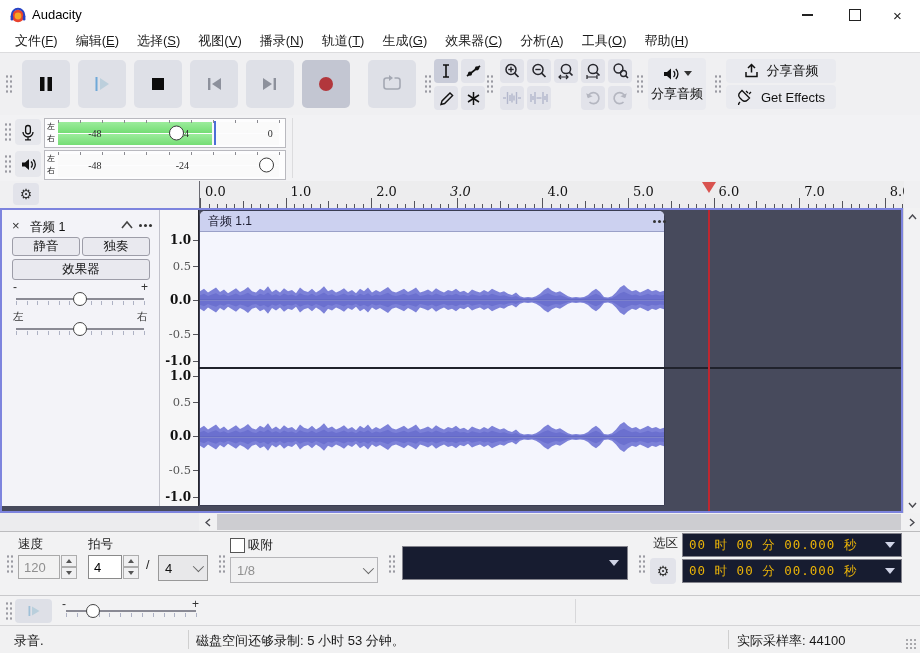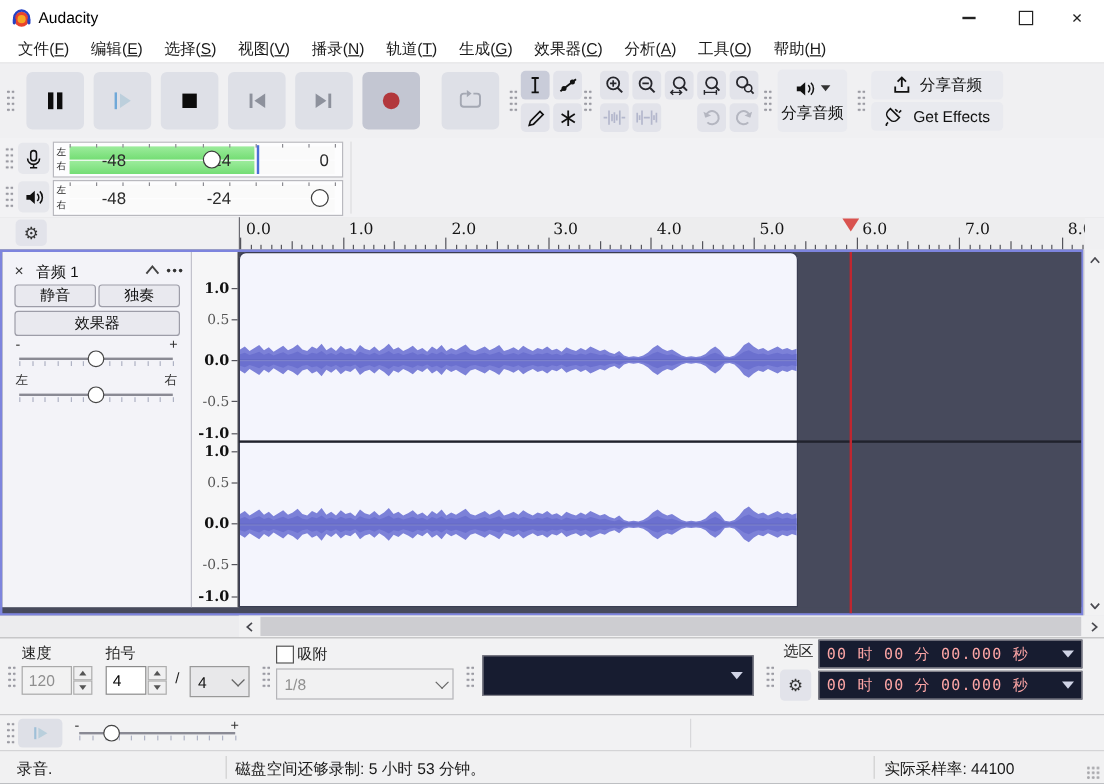--- a/index.html
+++ b/index.html
@@ -26,21 +26,21 @@
   .bigbtn{background:#e9eaef;border-radius:4px;display:flex;align-items:center;gap:8px;justify-content:center;font-size:13px;color:#111;}
   
   .meters{left:0;top:115px;width:920px;height:66px;background:#f2f2f4;border-bottom:1px solid #cfcfd4;}
   .micbtn{width:26px;height:26px;background:#e6e7ec;border-radius:4px;display:flex;align-items:center;justify-content:center;}
   .meter-frame{width:240px;height:28px;border:1px solid #b9b9bf;background:#fdfdfe;}
   .meter-lr{position:absolute;left:2px;font-size:8px;color:#222;line-height:11px;}
   .bar-region{position:absolute;left:13px;right:6px;top:1px;bottom:1px;}
   .lane{position:absolute;left:0;right:0;height:11px;background:#fafafa;}
   .lane-fill{position:absolute;left:0;top:0;bottom:0;background:linear-gradient(#9cec9c,#74dd74);}
   .meter-tick{position:absolute;top:0;width:1px;height:3px;background:#8a8a90;}
-  .meter-num{position:absolute;top:50%;transform:translate(-50%,-50%);font-size:14px;color:#2c2c2c;z-index:3;}
+  .meter-num{position:absolute;top:50%;transform:translate(-50%,-50%);font-size:10px;color:#2c2c2c;z-index:3;font-family:Liberation Serif, serif;}
   .clip-line{position:absolute;top:1px;bottom:1px;width:2px;background:#4b6fd6;z-index:2;}
   .meter-knob{position:absolute;top:50%;width:15px;height:15px;border-radius:50%;background:#fff;border:1.4px solid #3c3c3c;transform:translateY(-50%);z-index:4;box-sizing:border-box;}
   
   .timeline{left:0;top:181px;width:920px;height:27px;background:#f0f0f2;}
   .ruler{position:absolute;left:199px;top:0;width:704px;height:27px;background:#ededee;border-left:1px solid #6a6a72;overflow:hidden;}
   .ruler-label{position:absolute;top:3px;font-family:"DejaVu Serif",serif;font-size:13px;color:#141414;}
   .rtick{position:absolute;bottom:0;width:1px;background:#55555c;}
   .ph-tri{position:absolute;top:1px;width:0;height:0;border-left:7px solid transparent;border-right:7px solid transparent;border-top:11px solid #d9534f;}
   
   .main-area{left:0;top:208px;width:903px;height:305px;background:#474a5c;border:2px solid #7d84de;box-sizing:border-box;}
@@ -74,21 +74,21 @@
   .spin-input{position:absolute;height:24px;border:1px solid #8a8a8a;background:#fff;font-size:13px;font-family:"Liberation Sans",sans-serif;padding:0 5px;box-sizing:border-box;}
   .spin-input.disabled{background:#f2f2f2;color:#8f8f8f;border-color:#a9a9a9;}
   .spin-btns{position:absolute;width:16px;height:24px;display:flex;flex-direction:column;}
   .spin-btn{flex:1;border:1px solid #adadad;background:#f0f0f1;display:flex;align-items:center;justify-content:center;box-sizing:border-box;}
   .tri-up{width:0;height:0;border-left:3.5px solid transparent;border-right:3.5px solid transparent;border-bottom:4px solid #555;}
   .tri-down{width:0;height:0;border-left:3.5px solid transparent;border-right:3.5px solid transparent;border-top:4px solid #555;}
   .combo{position:absolute;border:1px solid #999;background:#e8e8ea;display:flex;align-items:center;padding:0 6px;box-sizing:border-box;font-size:13px;color:#111;}
   .combo.disabled{background:#f1f1f2;color:#909090;border-color:#b5b5b8;}
   .chev{margin-left:auto;width:7px;height:7px;border-right:1.5px solid #666;border-bottom:1.5px solid #666;transform:rotate(45deg) translateY(-2px);}
   .checkbox{position:absolute;width:13px;height:13px;border:1px solid #555;background:#fff;}
-  .timefield{position:absolute;background:#171c30;border:1px solid #83838c;color:#fca5a5;display:flex;align-items:center;font-family:"DejaVu Sans Mono",monospace;box-sizing:border-box;}
+  .timefield{position:absolute;background:#171c30;border:1px solid #83838c;color:#eab308;display:flex;align-items:center;font-family:"DejaVu Sans Mono",monospace;box-sizing:border-box;}
   .tf-arrow{margin-left:auto;width:0;height:0;border-left:5px solid transparent;border-right:5px solid transparent;border-top:6px solid #d0d4e6;}
   
   .playspeed{left:0;top:595px;width:920px;height:30px;background:#f2f2f3;border-top:1px solid #c9c9cb;box-sizing:border-box;}
   .statusbar{left:0;top:625px;width:920px;height:28px;background:#f1f1f2;border-top:1px solid #d4d4d6;box-sizing:border-box;font-size:13px;color:#1a1a1a;}
   .vsep{position:absolute;width:1px;background:#cfcfcf;}
   .resize-grip{position:absolute;right:3px;bottom:3px;width:12px;height:12px;background:radial-gradient(circle,#a8a8ac 1px,transparent 1.3px);background-size:4px 4px;}
 </style>
 </head>
 <body>
 
@@ -463,21 +463,21 @@
         <div class="rtick" style="left: 650.56px; height: 4px;"></div>
         <div class="rtick" style="left: 659.12px; height: 4px;"></div>
         <div class="rtick" style="left: 667.68px; height: 4px;"></div>
         <div class="rtick" style="left: 676.24px; height: 4px;"></div>
         <div class="rtick" style="left: 684.8px; height: 10px;"></div>
         <div class="rtick" style="left: 693.36px; height: 4px;"></div>
         <div class="rtick" style="left: 701.92px; height: 4px;"></div>
         <span class="ruler-label" style="left: 5px;">0.0</span>
         <span class="ruler-label" style="left: 90.6px;">1.0</span>
         <span class="ruler-label" style="left: 176.2px;">2.0</span>
-        <span class="ruler-label" style="left: 261px;">3.0</span>
+        <span class="ruler-label" style="left: 250px; font-style: italic;">3.0</span>
         <span class="ruler-label" style="left: 347.4px;">4.0</span>
         <span class="ruler-label" style="left: 433px;">5.0</span>
         <span class="ruler-label" style="left: 518.6px;">6.0</span>
         <span class="ruler-label" style="left: 604.2px;">7.0</span>
         <span class="ruler-label" style="left: 689.8px;">8.0</span>
         <div class="ph-tri" style="left: 502.32px;"></div>
       </div>
   </div>
 
   <div class="abs main-area">
@@ -557,20 +557,24 @@
           <span class="vr-label major" style="top: 226px;">0.0</span>
           <div class="vr-tick" style="top: 226px;"></div>
           <span class="vr-label" style="top: 260px;">-0.5</span>
           <div class="vr-tick" style="top: 260px;"></div>
           <span class="vr-label major" style="top: 287.2px;">-1.0</span>
           <div class="vr-tick" style="top: 287.2px;"></div>
         </div>
 
       <div class="trackview" id="trackview">
         <div class="clip">
+          <div class="clip-header">
+            <span>音频 1.1</span>
+            <span class="dots3" style="margin-left:auto"></span>
+          </div>
           <div class="channel" style="top:21px;height:136px" id="chan1"><div class="center-line"></div><svg width="100%" height="100%" viewBox="0 0 464 136" preserveAspectRatio="none">
                 <polygon points="0,59.32 4,56.84 8,60.56 12,58.08 16,55.6 20,59.94 24,57.46 28,61.18 32,58.7 36,56.22 40,59.94 44,58.08 48,54.980000000000004 52,59.32 56,60.56 60.00000000000001,56.84 64,58.7 68,54.36 72,59.94 76,57.46 80,60.56 84,56.22 88,59.32 92,58.08 96,61.18 100,55.6 104,58.7 108,59.94 112,56.84 116,60.56 120.00000000000001,58.08 123.99999999999999,54.36 128,59.32 132,57.46 136,60.56 140,58.7 144,56.22 148,59.94 152,58.08 156,61.18 160,56.84 164,59.32 168,55.6 172,60.56 176,58.08 180,59.94 184,57.46 188,54.980000000000004 192,59.32 196,60.56 200,58.7 204,56.84 208,59.94 212,58.08 216,55.6 220,60.56 224,59.32 228,57.46 232,59.94 235.99999999999997,56.22 240.00000000000003,58.7 244,60.56 247.99999999999997,58.08 252,59.32 256,56.84 260,59.94 264,58.7 268,61.18 272,57.46 276,59.32 280,60.56 284,58.08 288,59.94 292,56.84 296,58.7 300,60.56 304,59.32 308,61.8 312,63.04 316,60.56 320,64.28 324,65.52 328,64.9 332,65.52 336,64.28 340,61.8 344,58.08 348,55.6 352,58.7 356,60.56 360,59.32 364,61.8 368,64.28 372,65.52 376,64.9 380,65.52 384,64.9 388,63.04 392,59.32 396,56.84 400,59.94 404,64.9 408,65.52 412,64.28 416,60.56 420,55.6 424,53.120000000000005 428,56.84 432,59.32 436,58.08 440,60.56 444,58.7 448,56.84 452,59.32 456,58.08 460,59.94 464,58.7 464,77.3 460,76.06 456,77.92 452,76.68 448,79.16 444,77.3 440,75.44 436,77.92 432,76.68 428,79.16 424,82.88 420,80.4 416,75.44 412,71.72 408,70.48 404,71.1 400,76.06 396,79.16 392,76.68 388,72.96 384,71.1 380,70.48 376,71.1 372,70.48 368,71.72 364,74.2 360,76.68 356,75.44 352,77.3 348,80.4 344,77.92 340,74.2 336,71.72 332,70.48 328,71.1 324,70.48 320,71.72 316,75.44 312,72.96 308,74.2 304,76.68 300,75.44 296,77.3 292,79.16 288,76.06 284,77.92 280,75.44 276,76.68 272,78.54 268,74.82 264,77.3 260,76.06 256,79.16 252,76.68 247.99999999999997,77.92 244,75.44 240.00000000000003,77.3 235.99999999999997,79.78 232,76.06 228,78.54 224,76.68 220,75.44 216,80.4 212,77.92 208,76.06 204,79.16 200,77.3 196,75.44 192,76.68 188,81.02 184,78.54 180,76.06 176,77.92 172,75.44 168,80.4 164,76.68 160,79.16 156,74.82 152,77.92 148,76.06 144,79.78 140,77.3 136,75.44 132,78.54 128,76.68 123.99999999999999,81.64 120.00000000000001,77.92 116,75.44 112,79.16 108,76.06 104,77.3 100,80.4 96,74.82 92,77.92 88,76.68 84,79.78 80,75.44 76,78.54 72,76.06 68,81.64 64,77.3 60.00000000000001,79.16 56,75.44 52,76.68 48,81.02 44,77.92 40,76.06 36,79.78 32,77.3 28,74.82 24,78.54 20,76.06 16,80.4 12,77.92 8,75.44 4,79.16 0,76.68" fill="#7c81d8"></polygon>
                 <polygon points="0,63.226 4,61.862 8,63.908 12,62.544 16,61.18 20,63.567 24,62.203 28,64.249 32,62.885 36,61.521 40,63.567 44,62.544 48,60.839 52,63.226 56,63.908 60.00000000000001,61.862 64,62.885 68,60.498 72,63.567 76,62.203 80,63.908 84,61.521 88,63.226 92,62.544 96,64.249 100,61.18 104,62.885 108,63.567 112,61.862 116,63.908 120.00000000000001,62.544 123.99999999999999,60.498 128,63.226 132,62.203 136,63.908 140,62.885 144,61.521 148,63.567 152,62.544 156,64.249 160,61.862 164,63.226 168,61.18 172,63.908 176,62.544 180,63.567 184,62.203 188,60.839 192,63.226 196,63.908 200,62.885 204,61.862 208,63.567 212,62.544 216,61.18 220,63.908 224,63.226 228,62.203 232,63.567 235.99999999999997,61.521 240.00000000000003,62.885 244,63.908 247.99999999999997,62.544 252,63.226 256,61.862 260,63.567 264,62.885 268,64.249 272,62.203 276,63.226 280,63.908 284,62.544 288,63.567 292,61.862 296,62.885 300,63.908 304,63.226 308,64.59 312,65.272 316,63.908 320,65.954 324,66.636 328,66.295 332,66.636 336,65.954 340,64.59 344,62.544 348,61.18 352,62.885 356,63.908 360,63.226 364,64.59 368,65.954 372,66.636 376,66.295 380,66.636 384,66.295 388,65.272 392,63.226 396,61.862 400,63.567 404,66.295 408,66.636 412,65.954 416,63.908 420,61.18 424,59.816 428,61.862 432,63.226 436,62.544 440,63.908 444,62.885 448,61.862 452,63.226 456,62.544 460,63.567 464,62.885 464,73.115 460,72.433 456,73.456 452,72.774 448,74.138 444,73.115 440,72.092 436,73.456 432,72.774 428,74.138 424,76.184 420,74.82000000000001 416,72.092 412,70.046 408,69.364 404,69.705 400,72.433 396,74.138 392,72.774 388,70.728 384,69.705 380,69.364 376,69.705 372,69.364 368,70.046 364,71.41 360,72.774 356,72.092 352,73.115 348,74.82000000000001 344,73.456 340,71.41 336,70.046 332,69.364 328,69.705 324,69.364 320,70.046 316,72.092 312,70.728 308,71.41 304,72.774 300,72.092 296,73.115 292,74.138 288,72.433 284,73.456 280,72.092 276,72.774 272,73.797 268,71.751 264,73.115 260,72.433 256,74.138 252,72.774 247.99999999999997,73.456 244,72.092 240.00000000000003,73.115 235.99999999999997,74.479 232,72.433 228,73.797 224,72.774 220,72.092 216,74.82000000000001 212,73.456 208,72.433 204,74.138 200,73.115 196,72.092 192,72.774 188,75.161 184,73.797 180,72.433 176,73.456 172,72.092 168,74.82000000000001 164,72.774 160,74.138 156,71.751 152,73.456 148,72.433 144,74.479 140,73.115 136,72.092 132,73.797 128,72.774 123.99999999999999,75.502 120.00000000000001,73.456 116,72.092 112,74.138 108,72.433 104,73.115 100,74.82000000000001 96,71.751 92,73.456 88,72.774 84,74.479 80,72.092 76,73.797 72,72.433 68,75.502 64,73.115 60.00000000000001,74.138 56,72.092 52,72.774 48,75.161 44,73.456 40,72.433 36,74.479 32,73.115 28,71.751 24,73.797 20,72.433 16,74.82000000000001 12,73.456 8,72.092 4,74.138 0,72.774" fill="#6b70cf"></polygon>
                 <line x1="0" x2="464" y1="68" y2="68" stroke="#5d62bd" stroke-width="1"></line>
               </svg></div>
           <div class="channel" style="top:158px;height:136px" id="chan2"><div class="center-line"></div><svg width="100%" height="100%" viewBox="0 0 464 136" preserveAspectRatio="none">
                 <polygon points="0,59.32 4,56.84 8,60.56 12,58.08 16,55.6 20,59.94 24,57.46 28,61.18 32,58.7 36,56.22 40,59.94 44,58.08 48,54.980000000000004 52,59.32 56,60.56 60.00000000000001,56.84 64,58.7 68,54.36 72,59.94 76,57.46 80,60.56 84,56.22 88,59.32 92,58.08 96,61.18 100,55.6 104,58.7 108,59.94 112,56.84 116,60.56 120.00000000000001,58.08 123.99999999999999,54.36 128,59.32 132,57.46 136,60.56 140,58.7 144,56.22 148,59.94 152,58.08 156,61.18 160,56.84 164,59.32 168,55.6 172,60.56 176,58.08 180,59.94 184,57.46 188,54.980000000000004 192,59.32 196,60.56 200,58.7 204,56.84 208,59.94 212,58.08 216,55.6 220,60.56 224,59.32 228,57.46 232,59.94 235.99999999999997,56.22 240.00000000000003,58.7 244,60.56 247.99999999999997,58.08 252,59.32 256,56.84 260,59.94 264,58.7 268,61.18 272,57.46 276,59.32 280,60.56 284,58.08 288,59.94 292,56.84 296,58.7 300,60.56 304,59.32 308,61.8 312,63.04 316,60.56 320,64.28 324,65.52 328,64.9 332,65.52 336,64.28 340,61.8 344,58.08 348,55.6 352,58.7 356,60.56 360,59.32 364,61.8 368,64.28 372,65.52 376,64.9 380,65.52 384,64.9 388,63.04 392,59.32 396,56.84 400,59.94 404,64.9 408,65.52 412,64.28 416,60.56 420,55.6 424,53.120000000000005 428,56.84 432,59.32 436,58.08 440,60.56 444,58.7 448,56.84 452,59.32 456,58.08 460,59.94 464,58.7 464,77.3 460,76.06 456,77.92 452,76.68 448,79.16 444,77.3 440,75.44 436,77.92 432,76.68 428,79.16 424,82.88 420,80.4 416,75.44 412,71.72 408,70.48 404,71.1 400,76.06 396,79.16 392,76.68 388,72.96 384,71.1 380,70.48 376,71.1 372,70.48 368,71.72 364,74.2 360,76.68 356,75.44 352,77.3 348,80.4 344,77.92 340,74.2 336,71.72 332,70.48 328,71.1 324,70.48 320,71.72 316,75.44 312,72.96 308,74.2 304,76.68 300,75.44 296,77.3 292,79.16 288,76.06 284,77.92 280,75.44 276,76.68 272,78.54 268,74.82 264,77.3 260,76.06 256,79.16 252,76.68 247.99999999999997,77.92 244,75.44 240.00000000000003,77.3 235.99999999999997,79.78 232,76.06 228,78.54 224,76.68 220,75.44 216,80.4 212,77.92 208,76.06 204,79.16 200,77.3 196,75.44 192,76.68 188,81.02 184,78.54 180,76.06 176,77.92 172,75.44 168,80.4 164,76.68 160,79.16 156,74.82 152,77.92 148,76.06 144,79.78 140,77.3 136,75.44 132,78.54 128,76.68 123.99999999999999,81.64 120.00000000000001,77.92 116,75.44 112,79.16 108,76.06 104,77.3 100,80.4 96,74.82 92,77.92 88,76.68 84,79.78 80,75.44 76,78.54 72,76.06 68,81.64 64,77.3 60.00000000000001,79.16 56,75.44 52,76.68 48,81.02 44,77.92 40,76.06 36,79.78 32,77.3 28,74.82 24,78.54 20,76.06 16,80.4 12,77.92 8,75.44 4,79.16 0,76.68" fill="#7c81d8"></polygon>
                 <polygon points="0,63.226 4,61.862 8,63.908 12,62.544 16,61.18 20,63.567 24,62.203 28,64.249 32,62.885 36,61.521 40,63.567 44,62.544 48,60.839 52,63.226 56,63.908 60.00000000000001,61.862 64,62.885 68,60.498 72,63.567 76,62.203 80,63.908 84,61.521 88,63.226 92,62.544 96,64.249 100,61.18 104,62.885 108,63.567 112,61.862 116,63.908 120.00000000000001,62.544 123.99999999999999,60.498 128,63.226 132,62.203 136,63.908 140,62.885 144,61.521 148,63.567 152,62.544 156,64.249 160,61.862 164,63.226 168,61.18 172,63.908 176,62.544 180,63.567 184,62.203 188,60.839 192,63.226 196,63.908 200,62.885 204,61.862 208,63.567 212,62.544 216,61.18 220,63.908 224,63.226 228,62.203 232,63.567 235.99999999999997,61.521 240.00000000000003,62.885 244,63.908 247.99999999999997,62.544 252,63.226 256,61.862 260,63.567 264,62.885 268,64.249 272,62.203 276,63.226 280,63.908 284,62.544 288,63.567 292,61.862 296,62.885 300,63.908 304,63.226 308,64.59 312,65.272 316,63.908 320,65.954 324,66.636 328,66.295 332,66.636 336,65.954 340,64.59 344,62.544 348,61.18 352,62.885 356,63.908 360,63.226 364,64.59 368,65.954 372,66.636 376,66.295 380,66.636 384,66.295 388,65.272 392,63.226 396,61.862 400,63.567 404,66.295 408,66.636 412,65.954 416,63.908 420,61.18 424,59.816 428,61.862 432,63.226 436,62.544 440,63.908 444,62.885 448,61.862 452,63.226 456,62.544 460,63.567 464,62.885 464,73.115 460,72.433 456,73.456 452,72.774 448,74.138 444,73.115 440,72.092 436,73.456 432,72.774 428,74.138 424,76.184 420,74.82000000000001 416,72.092 412,70.046 408,69.364 404,69.705 400,72.433 396,74.138 392,72.774 388,70.728 384,69.705 380,69.364 376,69.705 372,69.364 368,70.046 364,71.41 360,72.774 356,72.092 352,73.115 348,74.82000000000001 344,73.456 340,71.41 336,70.046 332,69.364 328,69.705 324,69.364 320,70.046 316,72.092 312,70.728 308,71.41 304,72.774 300,72.092 296,73.115 292,74.138 288,72.433 284,73.456 280,72.092 276,72.774 272,73.797 268,71.751 264,73.115 260,72.433 256,74.138 252,72.774 247.99999999999997,73.456 244,72.092 240.00000000000003,73.115 235.99999999999997,74.479 232,72.433 228,73.797 224,72.774 220,72.092 216,74.82000000000001 212,73.456 208,72.433 204,74.138 200,73.115 196,72.092 192,72.774 188,75.161 184,73.797 180,72.433 176,73.456 172,72.092 168,74.82000000000001 164,72.774 160,74.138 156,71.751 152,73.456 148,72.433 144,74.479 140,73.115 136,72.092 132,73.797 128,72.774 123.99999999999999,75.502 120.00000000000001,73.456 116,72.092 112,74.138 108,72.433 104,73.115 100,74.82000000000001 96,71.751 92,73.456 88,72.774 84,74.479 80,72.092 76,73.797 72,72.433 68,75.502 64,73.115 60.00000000000001,74.138 56,72.092 52,72.774 48,75.161 44,73.456 40,72.433 36,74.479 32,73.115 28,71.751 24,73.797 20,72.433 16,74.82000000000001 12,73.456 8,72.092 4,74.138 0,72.774" fill="#6b70cf"></polygon>
                 <line x1="0" x2="464" y1="68" y2="68" stroke="#5d62bd" stroke-width="1"></line>
               </svg></div>

